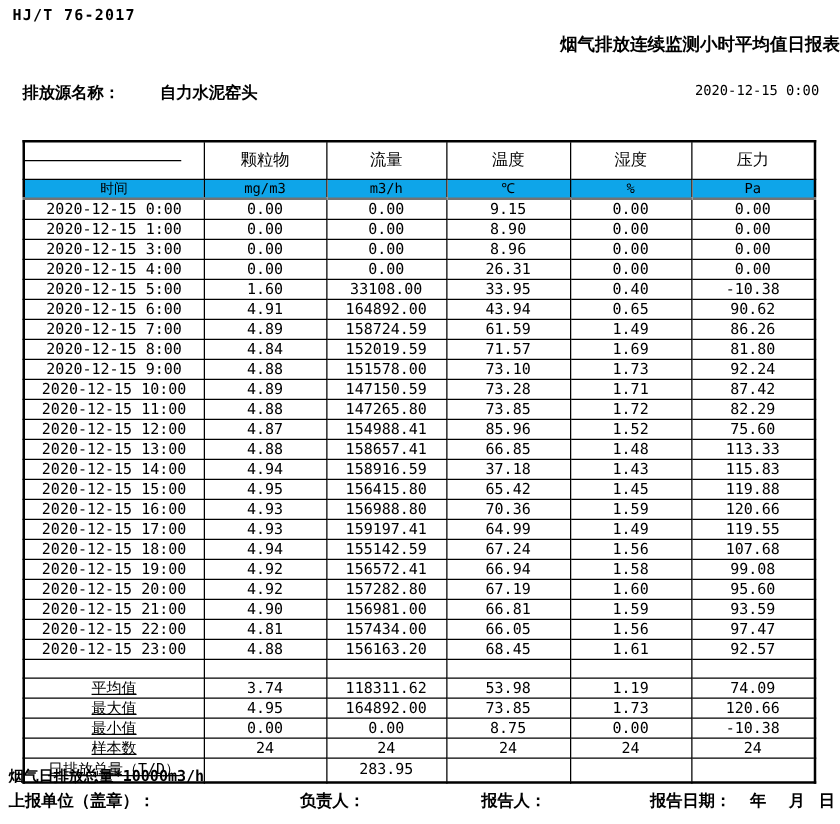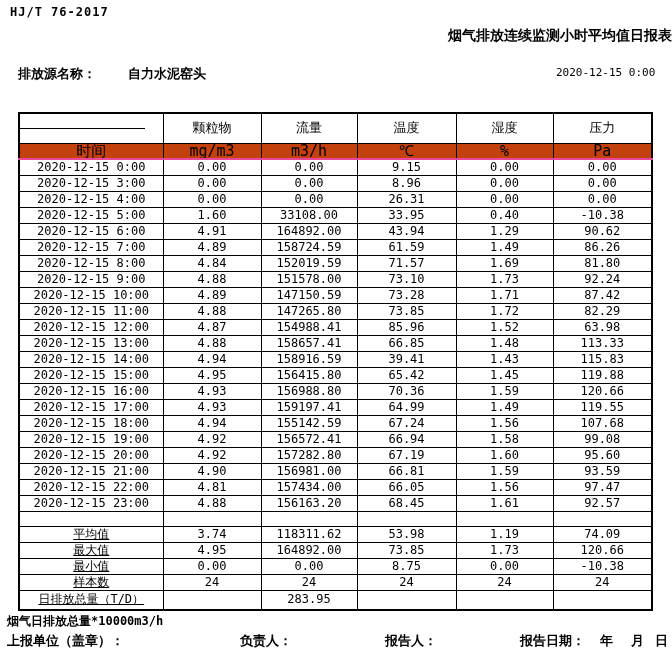--- a/index.html
+++ b/index.html
@@ -35,23 +35,23 @@
     font-weight: normal;
     overflow: hidden; white-space: nowrap;
   }
   tr.col-header-row th { height: 30px; font-size: 13px; margin-top: 34px; }
   th.corner-cell { position: relative; }
   th.corner-cell .split-line {
     position: absolute; left: 0; top: 14px; width: 88%; height: 0;
     border-top: 1px solid #000;
   }
   tr.unit-row td {
-    height: 14px; font-size: 15px; line-height: 14px;
-    background: #c2410c;
-    border-bottom: 2px solid #ec4899;
+    height: 14px; font-size: 11px; line-height: 14px;
+    background: #0ea5e9;
+    border-bottom: 2px solid #737373;
   }
   tr.data-row td, tr.empty-row td, tr.summary-row td {
     height: 15px; font-size: 12px; line-height: 15px;
   }
   tr.summary-row:first-of-type td { border-top: 2px solid #000; }
   tr.summary-row td.label-cell { text-decoration: underline; }
   tr.summary-row.tall td { height: 20px; }
 
   .footer-note {
     position: absolute; left: 7px; top: 613px;
@@ -108,20 +108,28 @@
   <tbody>
       <tr class="data-row">
         <td>2020-12-15 0:00</td>
         <td>0.00</td>
         <td>0.00</td>
         <td>9.15</td>
         <td>0.00</td>
         <td>0.00</td>
       </tr>
       <tr class="data-row">
+        <td>2020-12-15 1:00</td>
+        <td>0.00</td>
+        <td>0.00</td>
+        <td>8.90</td>
+        <td>0.00</td>
+        <td>0.00</td>
+      </tr>
+      <tr class="data-row">
         <td>2020-12-15 3:00</td>
         <td>0.00</td>
         <td>0.00</td>
         <td>8.96</td>
         <td>0.00</td>
         <td>0.00</td>
       </tr>
       <tr class="data-row">
         <td>2020-12-15 4:00</td>
         <td>0.00</td>
@@ -136,21 +144,21 @@
         <td>33108.00</td>
         <td>33.95</td>
         <td>0.40</td>
         <td>-10.38</td>
       </tr>
       <tr class="data-row">
         <td>2020-12-15 6:00</td>
         <td>4.91</td>
         <td>164892.00</td>
         <td>43.94</td>
-        <td>1.29</td>
+        <td>0.65</td>
         <td>90.62</td>
       </tr>
       <tr class="data-row">
         <td>2020-12-15 7:00</td>
         <td>4.89</td>
         <td>158724.59</td>
         <td>61.59</td>
         <td>1.49</td>
         <td>86.26</td>
       </tr>
@@ -185,35 +193,35 @@
         <td>73.85</td>
         <td>1.72</td>
         <td>82.29</td>
       </tr>
       <tr class="data-row">
         <td>2020-12-15 12:00</td>
         <td>4.87</td>
         <td>154988.41</td>
         <td>85.96</td>
         <td>1.52</td>
-        <td>63.98</td>
+        <td>75.60</td>
       </tr>
       <tr class="data-row">
         <td>2020-12-15 13:00</td>
         <td>4.88</td>
         <td>158657.41</td>
         <td>66.85</td>
         <td>1.48</td>
         <td>113.33</td>
       </tr>
       <tr class="data-row">
         <td>2020-12-15 14:00</td>
         <td>4.94</td>
         <td>158916.59</td>
-        <td>39.41</td>
+        <td>37.18</td>
         <td>1.43</td>
         <td>115.83</td>
       </tr>
       <tr class="data-row">
         <td>2020-12-15 15:00</td>
         <td>4.95</td>
         <td>156415.80</td>
         <td>65.42</td>
         <td>1.45</td>
         <td>119.88</td>

